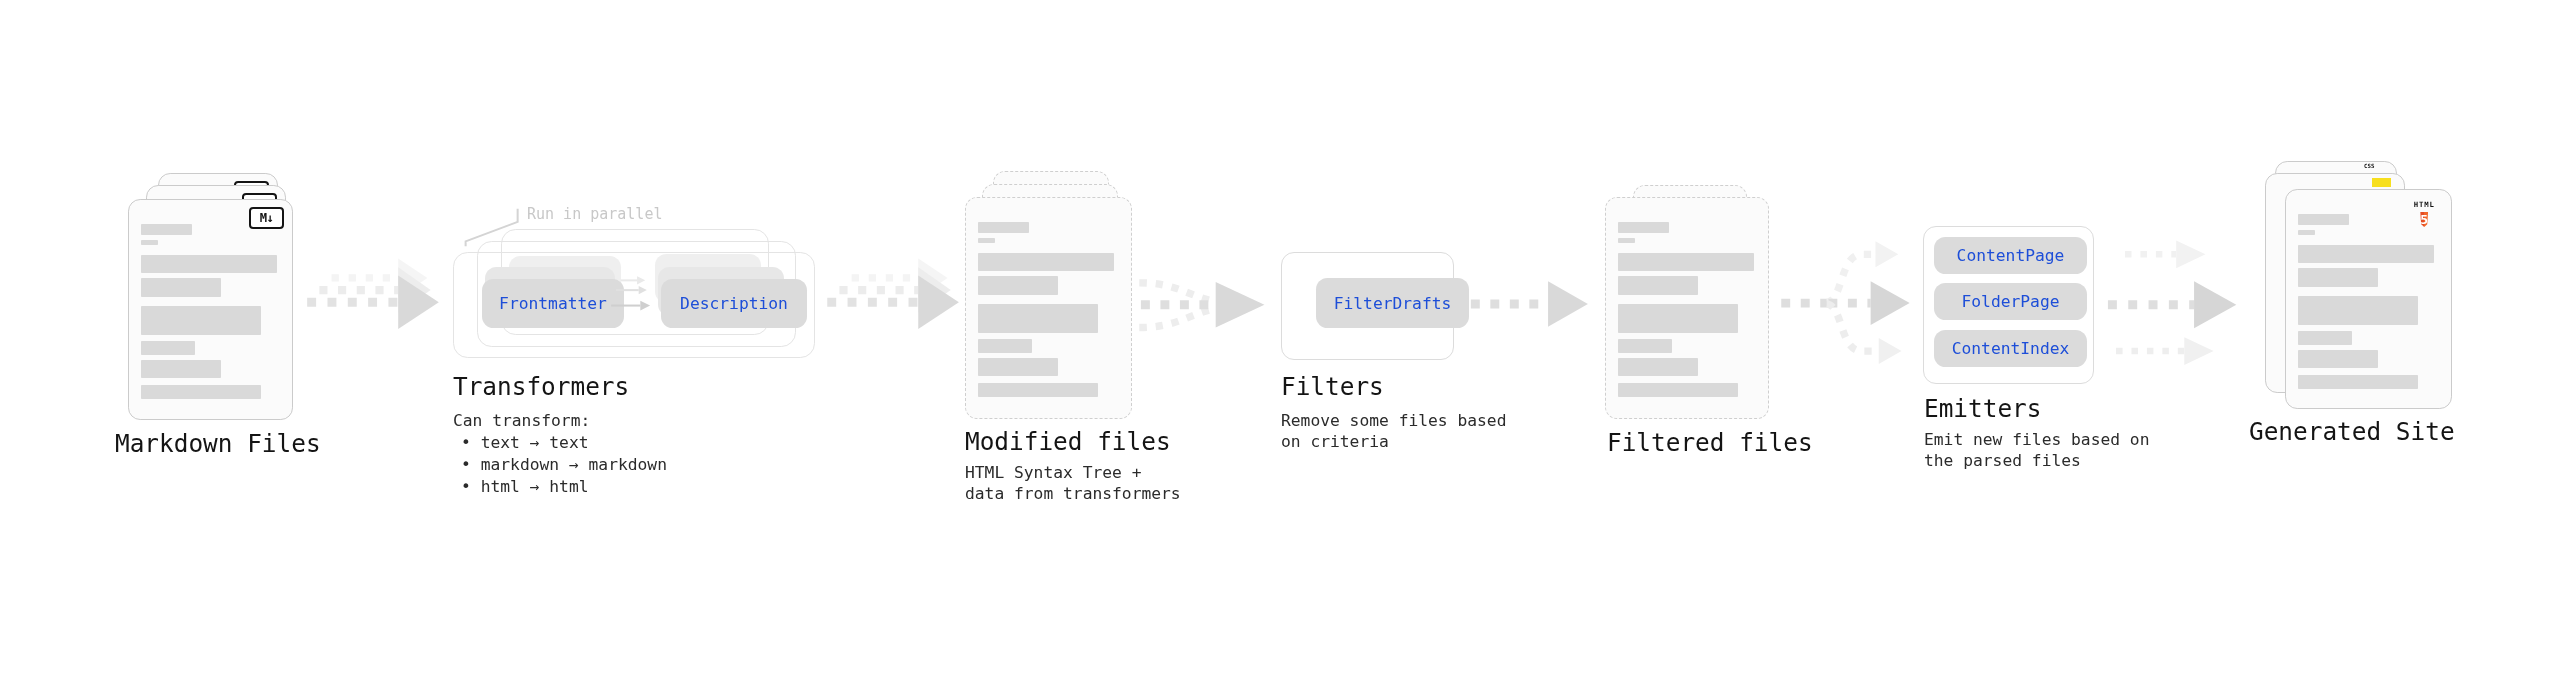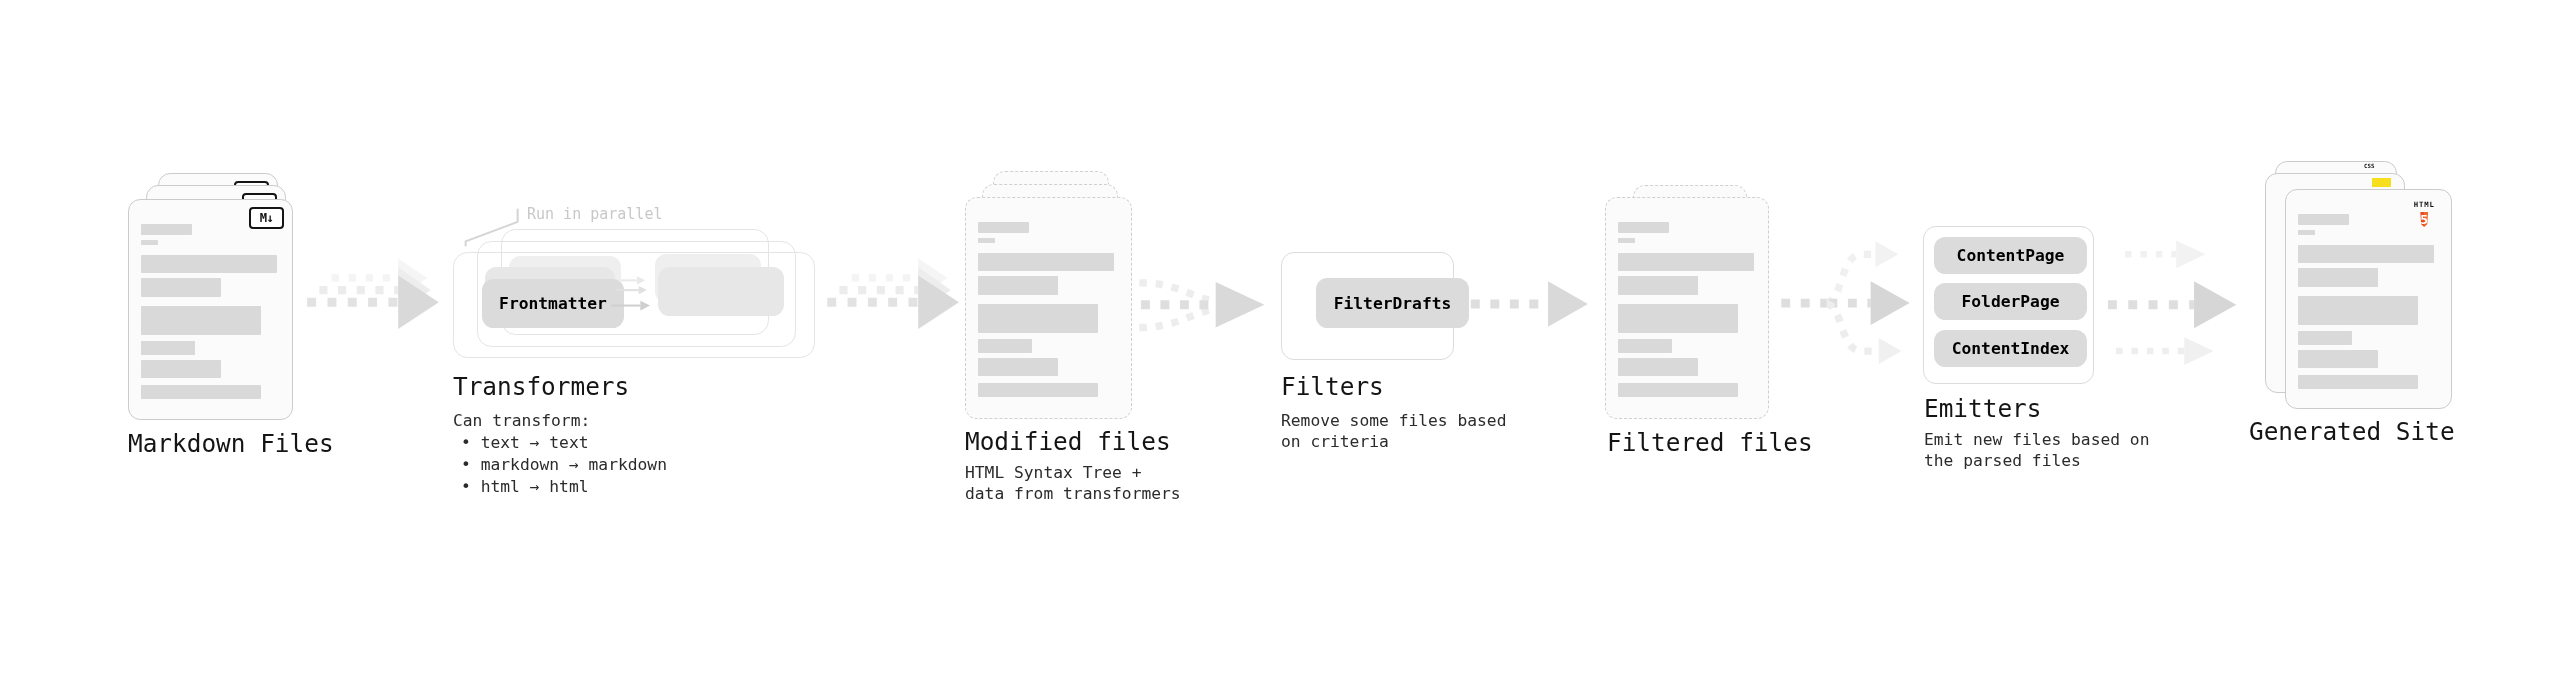--- a/index.html
+++ b/index.html
@@ -24,43 +24,43 @@
   .html5-badge{position:absolute;top:4.9px;right:9.8px;width:34px;text-align:center;}
   .html5-word{font-size:7.3px;font-weight:bold;color:#111;letter-spacing:0.8px;line-height:8.1px;}
   .html5-shield{width:18px;height:21px;margin:0.8px auto 0;background:linear-gradient(90deg,#e44d26 50%,#f16529 50%);
     clip-path:polygon(0 0,100% 0,89% 83%,50% 100%,11% 83%);color:#ffffff;font-size:13px;font-weight:bold;
     line-height:19.5px;text-align:center;}
   
   .tbox{position:absolute;border:1.6px solid #e4e4e4;border-radius:14.6px;box-sizing:border-box;background:transparent;}
   #tbox-back {left:501px;top:229px;width:268px;height:106px;}
   #tbox-mid  {left:477px;top:241px;width:319px;height:106px;}
   #tbox-front{left:453px;top:252px;width:362px;height:106px;}
-  .pill{position:absolute;background:#dbdbdb;border-radius:11.4px;color:#000000;font-size:16.3px;
-    display:flex;align-items:center;justify-content:center;box-sizing:border-box;font-weight:bold;}
+  .pill{position:absolute;background:#dbdbdb;border-radius:11.4px;color:#1d4ed8;font-size:16.3px;
+    display:flex;align-items:center;justify-content:center;box-sizing:border-box;}
   .pill.g1{background:#e7e7e7;}
   .pill.g2{background:#efefef;}
   #pill-fm-g2{left:509px;top:256px;width:112px;height:49px;}
   #pill-fm-g1{left:485px;top:267px;width:130px;height:49px;}
   #pill-fm   {left:482px;top:279px;width:142px;height:49px;}
   #pill-ds-g2{left:655px;top:254px;width:106px;height:49px;}
   #pill-ds-g1{left:658px;top:267px;width:126px;height:49px;}
   #pill-ds   {left:661px;top:279px;width:146px;height:49px;}
   .annotation{position:absolute;left:527px;top:205px;font-size:15px;color:#c8c8c8;}
   
   #fbox{position:absolute;left:1281px;top:252px;width:173px;height:108px;border:1.6px solid #dcdcdc;
     border-radius:13px;box-sizing:border-box;}
   #pill-filterdrafts{left:1292px;top:278px;width:153px;height:50px;margin-left:24px;}
   #ebox{position:absolute;left:1923px;top:226px;width:171px;height:158px;border:1.6px solid #dcdcdc;
     border-radius:13px;box-sizing:border-box;}
   #pill-e1{left:1934px;top:237px;width:153px;height:37px;}
   #pill-e2{left:1934px;top:283px;width:153px;height:37px;}
   #pill-e3{left:1934px;top:330px;width:153px;height:37px;}
   
   .stage-label{position:absolute;font-size:24.4px;color:#141414;white-space:nowrap;}
-  #label-markdown {left:128px; top:429px;}
+  #label-markdown {left:115px; top:429px;}
   #label-transformers{left:453px;top:372px;}
   #label-modified {left:965px;top:427px;}
   #label-filters  {left:1281px;top:372px;}
   #label-filtered {left:1607px;top:428px;}
   #label-emitters {left:1924px;top:394px;}
   #label-generated{left:2249px;top:417px;}
   .stage-desc{position:absolute;font-size:16.3px;line-height:22px;color:#2b2b2b;white-space:nowrap;}
   #desc-transformers{left:453px;top:410px;}
   #desc-transformers .bullet-line{padding-left:8.1px;}
   #desc-modified {left:965px;top:462px;line-height:21px;}
@@ -180,20 +180,21 @@
   <div class="stage-label" id="label-markdown">Markdown Files</div>
 
   <div class="tbox" id="tbox-back"></div>
   <div class="tbox" id="tbox-mid"></div>
   <div class="tbox" id="tbox-front"></div>
   <div class="pill g2" id="pill-fm-g2"></div>
   <div class="pill g1" id="pill-fm-g1"></div>
   <div class="pill" id="pill-fm">Frontmatter</div>
   <div class="pill g2" id="pill-ds-g2"></div>
   <div class="pill g1" id="pill-ds-g1"></div>
+  <div class="pill" id="pill-ds">Description</div>
   <div class="annotation">Run in parallel</div>
   <div class="stage-label" id="label-transformers">Transformers</div>
   <div class="stage-desc" id="desc-transformers">
     <div>Can transform:</div>
     <div class="bullet-line">• text → text</div>
     <div class="bullet-line">• markdown → markdown</div>
     <div class="bullet-line">• html → html</div>
   </div>
 
   <div class="doc dashed" id="mf-doc3"></div>

